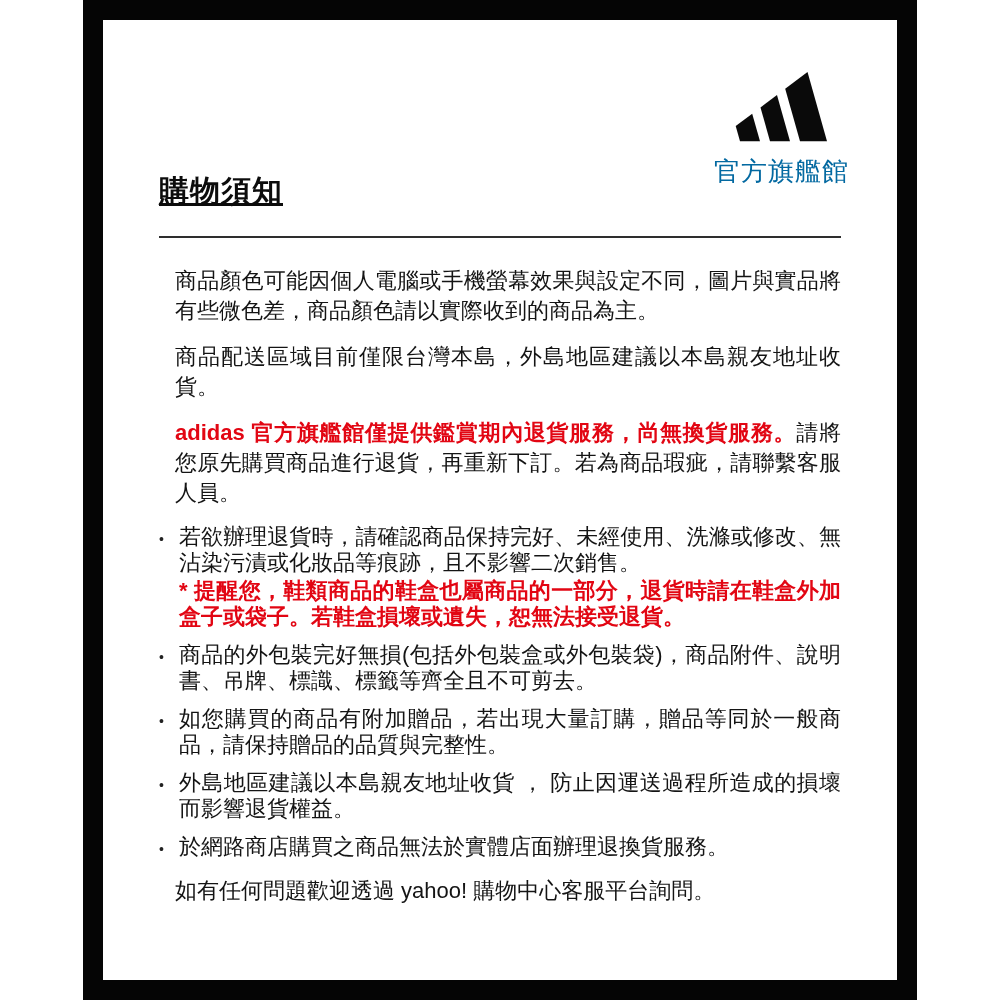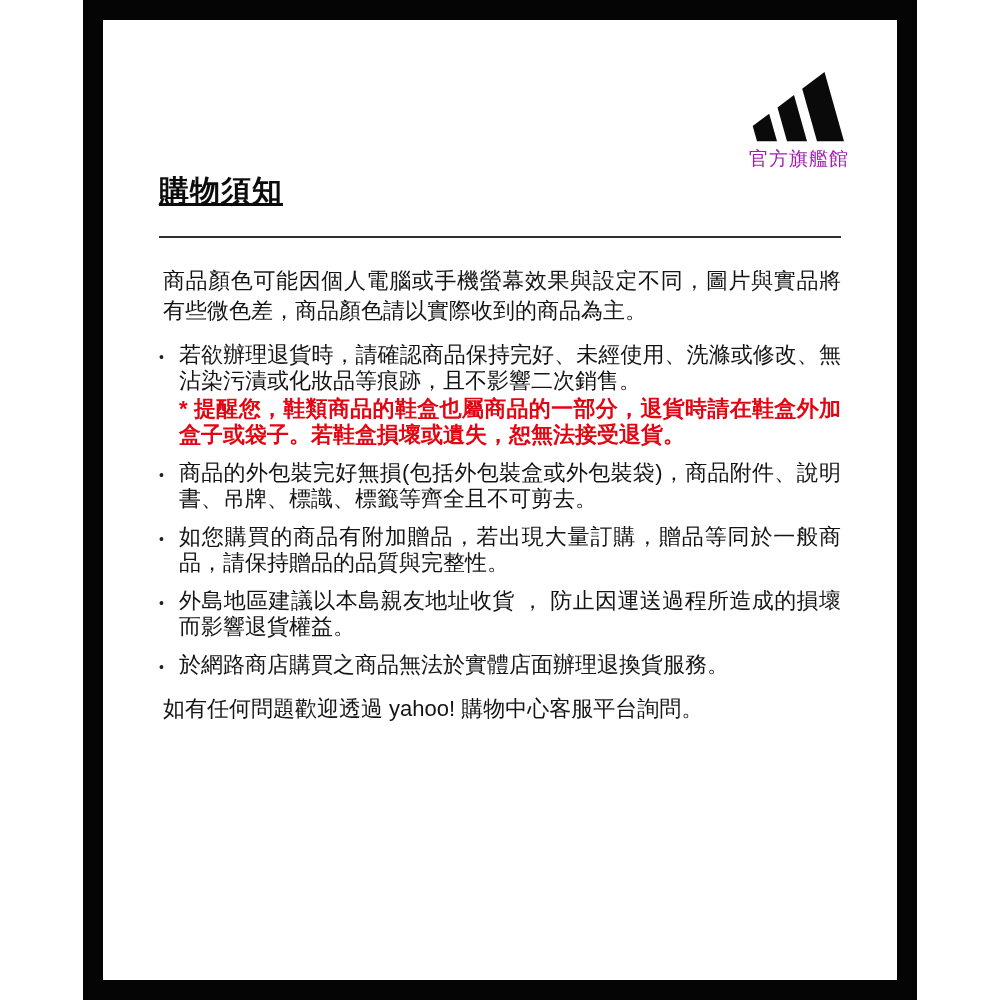--- a/index.html
+++ b/index.html
@@ -12,26 +12,26 @@
     position:absolute; top:0; bottom:0; left:83px; right:83px;
     border:20px solid #050505; background:#ffffff; box-sizing:border-box;
   }
   .content {
     padding:0 56px; position:relative; height:100%; box-sizing:border-box;
   }
   
   .header { position:relative; height:216px; }
   .brand { position:absolute; top:46px; right:-8px; text-align:center; }
   .brand svg { display:block; margin:0 auto; }
-  .brand-name { font-size:19px; letter-spacing:1px; margin-top:2px; color:#a21caf; white-space:nowrap; }
+  .brand-name { font-size:26px; letter-spacing:1px; margin-top:10px; color:#0369a1; white-space:nowrap; }
   .page-title { position:absolute; left:0; bottom:24px; font-size:30px; font-weight:600; letter-spacing:1px; color:#0c0c0c;text-decoration:underline; }
   .divider { border:none; border-top:2px solid #2e2e2e; margin:0; }
   
   .main { padding-top:28px; }
-  .para { font-size:22px; line-height:30px; margin:0 0 16px 4px; text-align:justify; }
+  .para { font-size:22px; line-height:30px; margin:0 0 16px 16px; text-align:justify; }
   .red { color:#e20613; font-weight:700; }
   .bullet { display:flex; margin:0 0 12px 0; }
   .bullet .marker { width:20px; flex:0 0 20px; font-size:14px; line-height:30px; color:#222; }
   .bullet .btext { flex:1; font-size:22px; line-height:26px; text-align:justify; }
   .bullet-note { margin-top:2px; }
   .stock { margin-top:6px; }
   .contact { margin-bottom:0; }
 </style>
 </head>
 <body>
@@ -50,21 +50,23 @@
       </div>
       <div class="page-title">購物須知</div>
     </div>
 
     <hr class="divider">
 
     <div class="main">
 
       <p class="para">商品顏色可能因個人電腦或手機螢幕效果與設定不同，圖片與實品將有些微色差，商品顏色請以實際收到的商品為主。</p>
 
+      <p class="para">商品配送區域目前僅限台灣本島，外島地區建議以本島親友地址收貨。</p>
 
+      <p class="para"><span class="red">adidas 官方旗艦館僅提供鑑賞期內退貨服務，尚無換貨服務。</span><span>請將您原先購買商品進行退貨，再重新下訂。若為商品瑕疵，請聯繫客服人員。</span></p>
 
       <div class="bullet">
         <span class="marker">•</span>
         <span class="btext">
           <span>若欲辦理退貨時，請確認商品保持完好、未經使用、洗滌或修改、無沾染污漬或化妝品等痕跡，且不影響二次銷售。</span>
           <span class="red bullet-note" style="display:block">* 提醒您，鞋類商品的鞋盒也屬商品的一部分，退貨時請在鞋盒外加盒子或袋子。若鞋盒損壞或遺失，恕無法接受退貨。</span>
         </span>
       </div>
 
       <div class="bullet">

